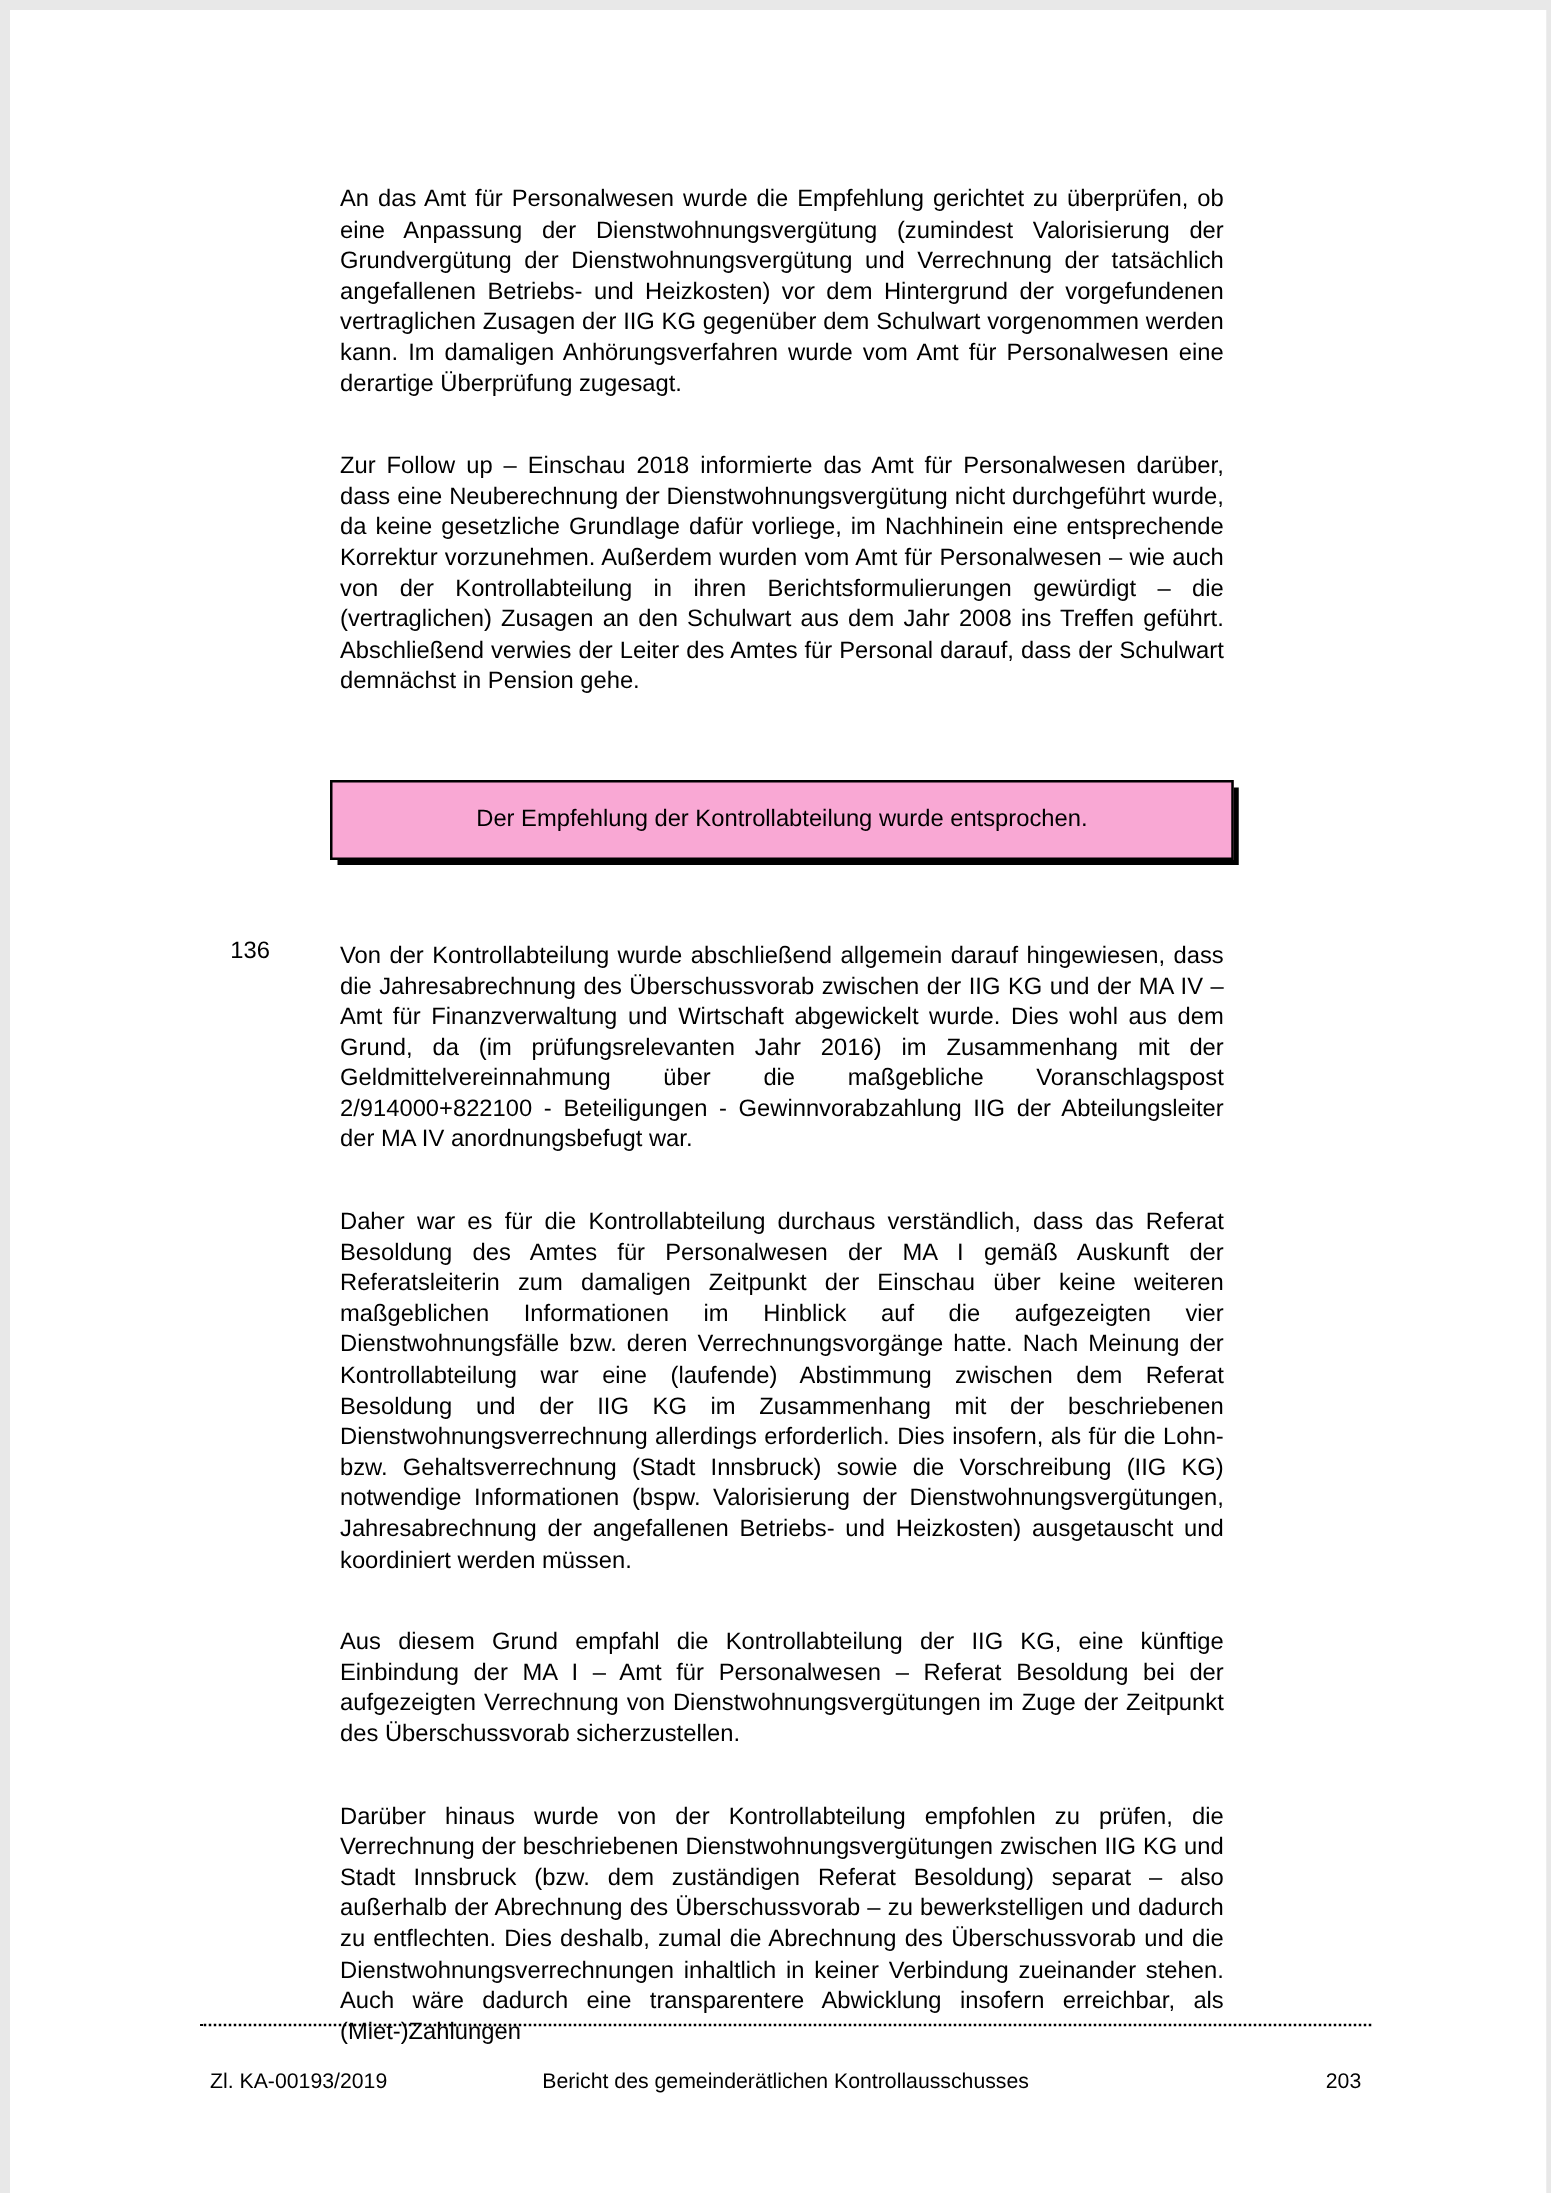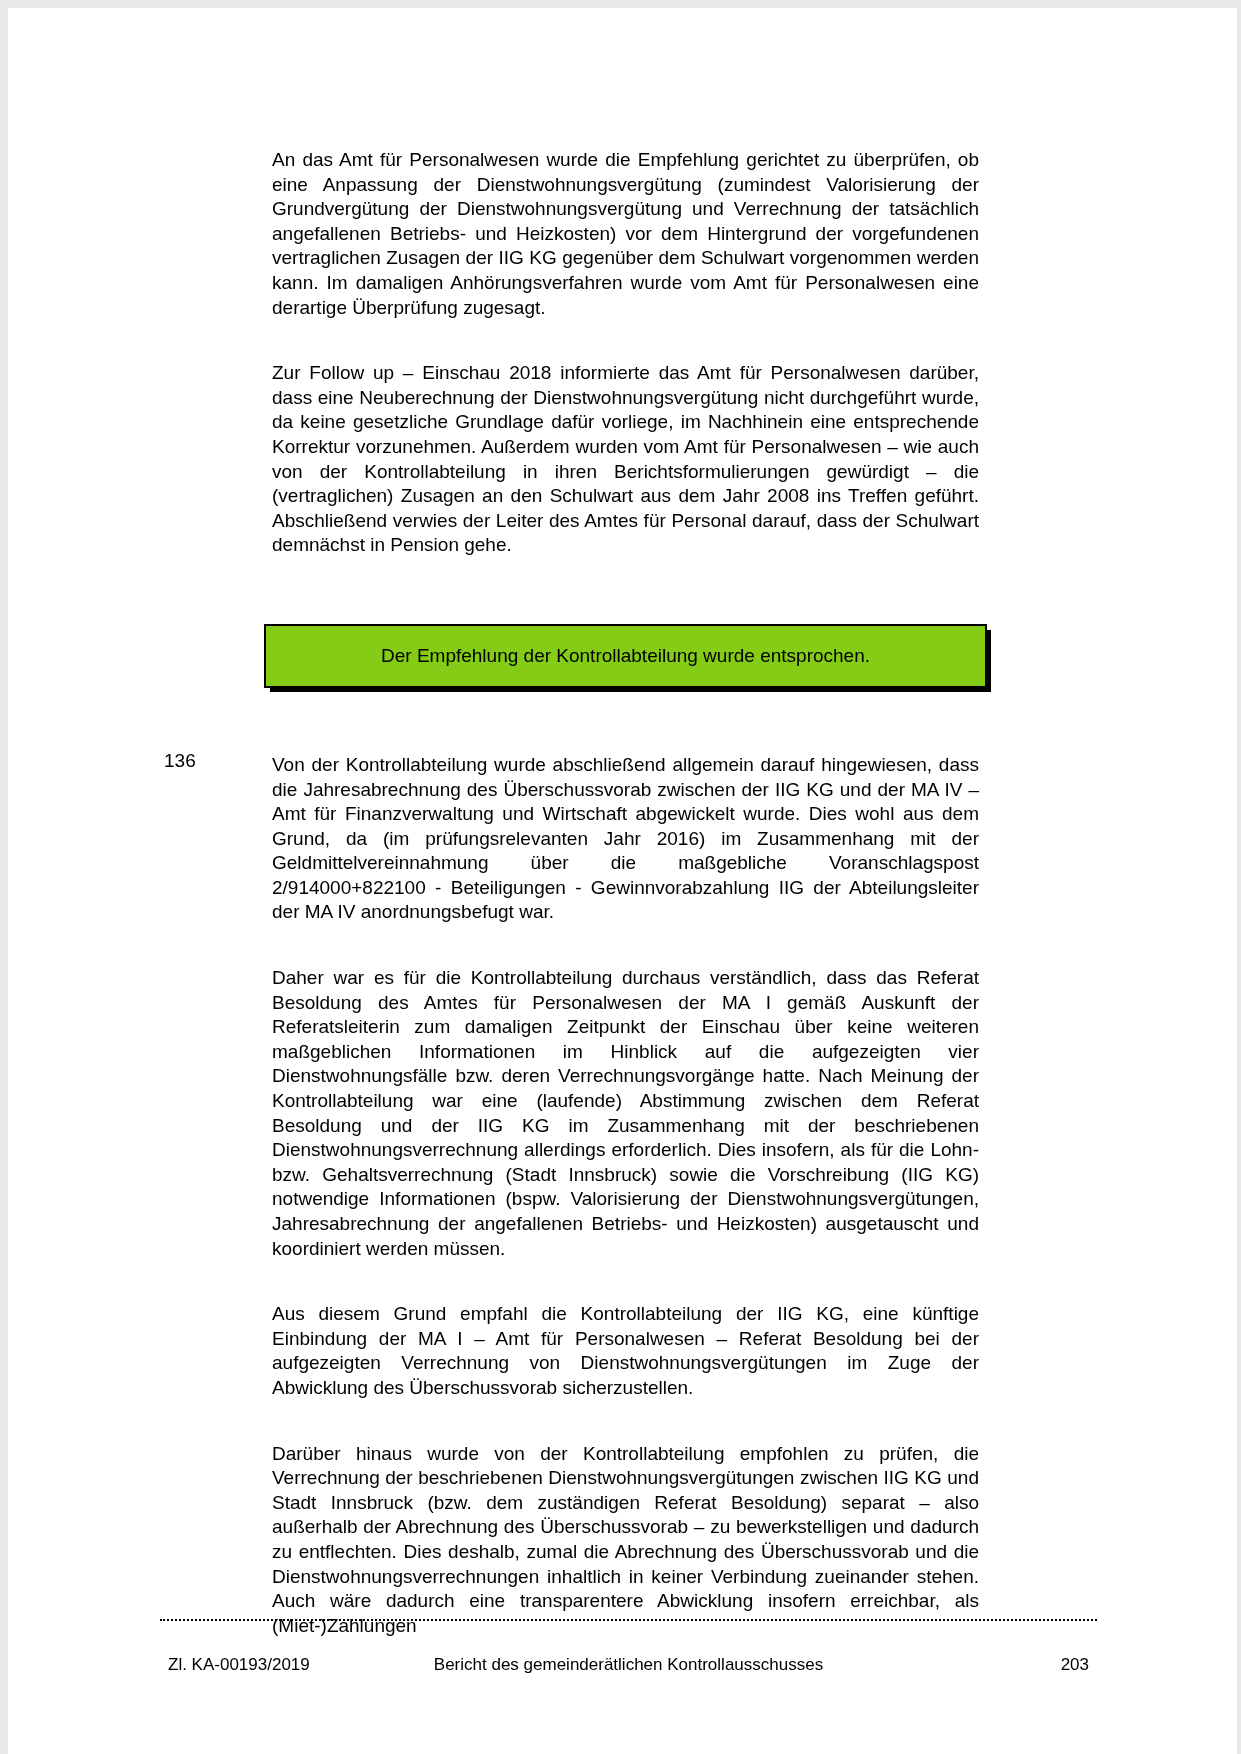--- a/index.html
+++ b/index.html
@@ -23,26 +23,26 @@
     line-height: 24.6px;
     text-align: justify;
   }
   .para { margin-bottom: 25px; }
   .para-block { position: relative; }
   .para-num {
     position: absolute;
     left: -104px;
     top: 0;
     width: 60px;
-    text-align: left;
+    text-align: right;
     white-space: nowrap;
   }
   .rec-box {
     margin: 33px 0 57px 0;
-    background: #84cc16;
+    background: #f9a8d4;
     border: 2px solid #000000;
     box-shadow: 5px 5px 0 -1px #000000;
     min-height: 64px;
     display: flex;
     align-items: center;
     justify-content: center;
     text-align: center;
     padding: 10px 16px;
   }
   .footer {
@@ -90,21 +90,21 @@
     <div class="para-block">
       <span class="para-num">136</span>
       <p class="para">Von der Kontrollabteilung wurde abschließend allgemein darauf hingewiesen, dass die Jahresabrechnung des Überschussvorab zwischen der IIG KG und der MA IV – Amt für Finanzverwaltung und Wirtschaft abgewickelt wurde. Dies wohl aus dem Grund, da (im prüfungsrelevanten Jahr 2016) im Zusammenhang mit der Geldmittelvereinnahmung über die maßgebliche Voranschlagspost 2/914000+822100 - Beteiligungen - Gewinnvorabzahlung IIG der Abteilungsleiter der MA IV anordnungsbefugt war.</p>
     </div>
 
     <div class="para-block">
       <p class="para">Daher war es für die Kontrollabteilung durchaus verständlich, dass das Referat Besoldung des Amtes für Personalwesen der MA I gemäß Auskunft der Referatsleiterin zum damaligen Zeitpunkt der Einschau über keine weiteren maßgeblichen Informationen im Hinblick auf die aufgezeigten vier Dienstwohnungsfälle bzw. deren Verrechnungsvorgänge hatte. Nach Meinung der Kontrollabteilung war eine (laufende) Abstimmung zwischen dem Referat Besoldung und der IIG KG im Zusammenhang mit der beschriebenen Dienstwohnungsverrechnung allerdings erforderlich. Dies insofern, als für die Lohn- bzw. Gehaltsverrechnung (Stadt Innsbruck) sowie die Vorschreibung (IIG KG) notwendige Informationen (bspw. Valorisierung der Dienstwohnungsvergütungen, Jahresabrechnung der angefallenen Betriebs- und Heizkosten) ausgetauscht und koordiniert werden müssen.</p>
     </div>
 
     <div class="para-block">
-      <p class="para">Aus diesem Grund empfahl die Kontrollabteilung der IIG KG, eine künftige Einbindung der MA I – Amt für Personalwesen – Referat Besoldung bei der aufgezeigten Verrechnung von Dienstwohnungsvergütungen im Zuge der Abwicklung des Überschussvorab sicherzustellen.</p>
+      <p class="para">Aus diesem Grund empfahl die Kontrollabteilung der IIG KG, eine künftige Einbindung der MA I – Amt für Personalwesen – Referat Besoldung bei der aufgezeigten Verrechnung von Dienstwohnungsvergütungen im Zuge der Zeitpunkt des Überschussvorab sicherzustellen.</p>
     </div>
 
     <div class="para-block">
       <p class="para">Darüber hinaus wurde von der Kontrollabteilung empfohlen zu prüfen, die Verrechnung der beschriebenen Dienstwohnungsvergütungen zwischen IIG KG und Stadt Innsbruck (bzw. dem zuständigen Referat Besoldung) separat – also außerhalb der Abrechnung des Überschussvorab – zu bewerkstelligen und dadurch zu entflechten. Dies deshalb, zumal die Abrechnung des Überschussvorab und die Dienstwohnungsverrechnungen inhaltlich in keiner Verbindung zueinander stehen. Auch wäre dadurch eine transparentere Abwicklung insofern erreichbar, als (Miet-)Zahlungen</p>
     </div>
 
   </main>
 
   <footer class="footer">
     <div class="dotted-rule"></div>

